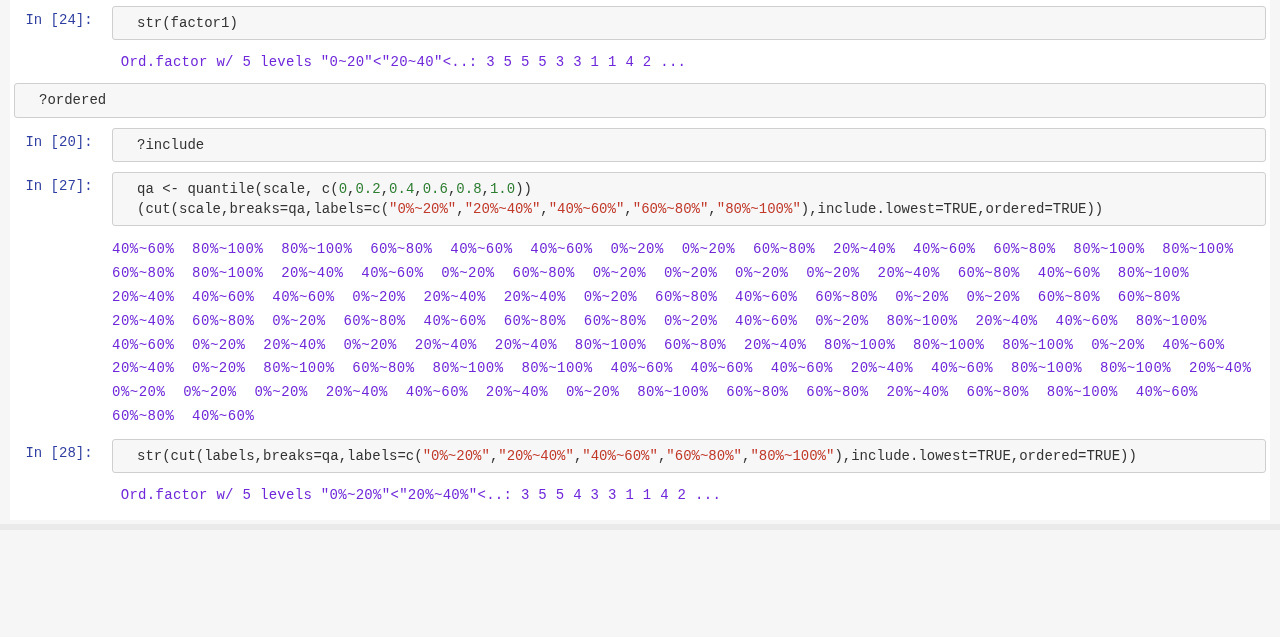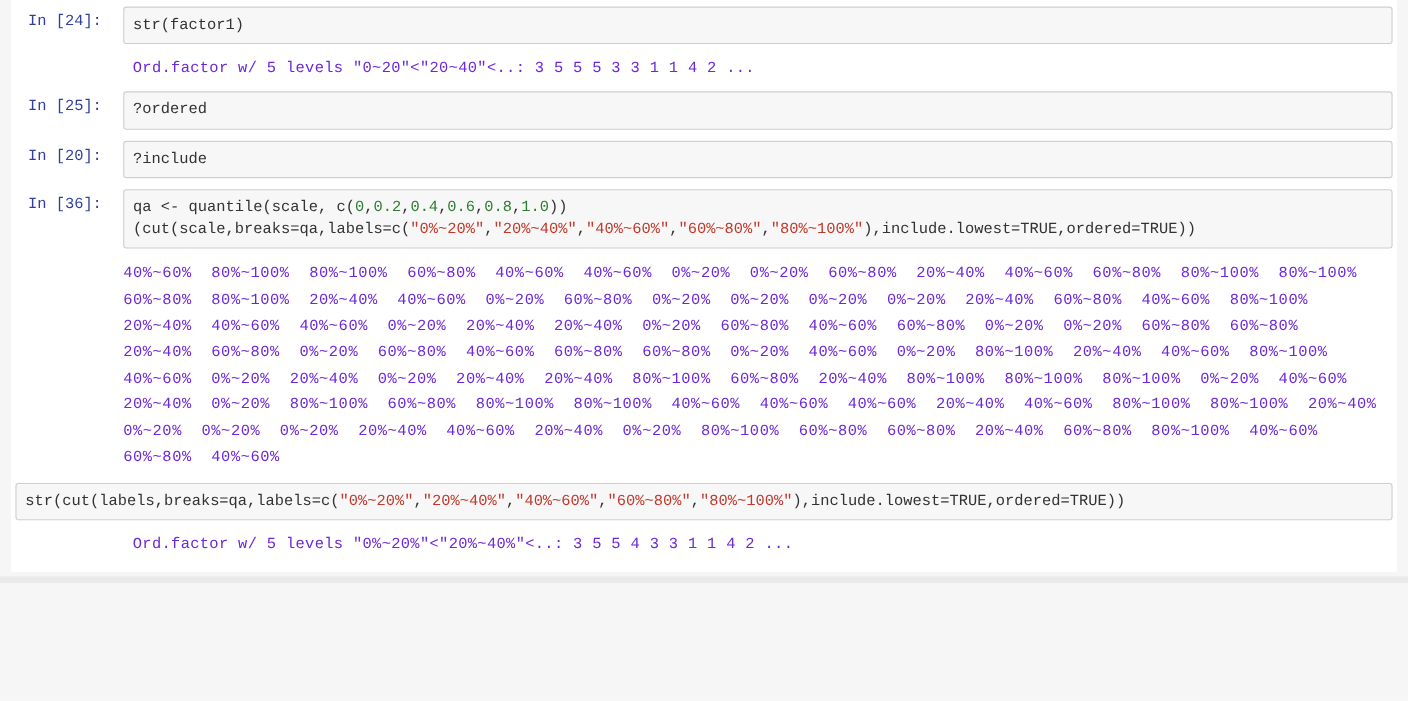--- a/index.html
+++ b/index.html
@@ -28,21 +28,21 @@
     color: #303F9F;
     font-family: "Courier New", monospace;
     padding: 6px 8px 0 0;
     font-size: 14px;
   }
   .input-area {
     flex: 1;
     border: 1px solid #cfcfcf;
     background: #f7f7f7;
     border-radius: 3px;
-    padding: 6px 8px;
+    padding: 6px 24px;
     font-family: "Courier New", monospace;
     font-size: 14px;
     line-height: 1.45;
     white-space: pre;
     overflow-x: auto;
   }
   .input-area-empty {
     min-height: 18px;
   }
   .output-row {
@@ -77,42 +77,42 @@
   <div class="cell">
     <div class="prompt">In [24]:</div>
     <div class="input-area"><span>str(factor1)</span></div>
   </div>
   <div class="output-row">
     <div class="output-spacer"></div>
     <div class="output-area tight"> Ord.factor w/ 5 levels "0~20"&lt;"20~40"&lt;..: 3 5 5 5 3 3 1 1 4 2 ...</div>
   </div>
 
   <div class="cell">
-    <div class="prompt">In [25]:</div>
     <div class="input-area"><span>?ordered</span></div>
   </div>
   <div style="height:4px"></div>
 
   <div class="cell">
     <div class="prompt">In [20]:</div>
     <div class="input-area"><span>?include</span></div>
   </div>
   <div style="height:4px"></div>
 
   <div class="cell">
-    <div class="prompt">In [36]:</div>
+    <div class="prompt">In [27]:</div>
     <div class="input-area"><span>qa &lt;- quantile(scale, c(</span><span class="tok-num">0</span><span>,</span><span class="tok-num">0.2</span><span>,</span><span class="tok-num">0.4</span><span>,</span><span class="tok-num">0.6</span><span>,</span><span class="tok-num">0.8</span><span>,</span><span class="tok-num">1.0</span><span>))</span>
 <span>(cut(scale,breaks=qa,labels=c(</span><span class="tok-str">"0%~20%"</span><span>,</span><span class="tok-str">"20%~40%"</span><span>,</span><span class="tok-str">"40%~60%"</span><span>,</span><span class="tok-str">"60%~80%"</span><span>,</span><span class="tok-str">"80%~100%"</span><span>),include.lowest=TRUE,ordered=TRUE))</span></div>
   </div>
   <div class="output-row">
     <div class="output-spacer"></div>
     <div class="output-area">40%~60%  80%~100%  80%~100%  60%~80%  40%~60%  40%~60%  0%~20%  0%~20%  60%~80%  20%~40%  40%~60%  60%~80%  80%~100%  80%~100%  60%~80%  80%~100%  20%~40%  40%~60%  0%~20%  60%~80%  0%~20%  0%~20%  0%~20%  0%~20%  20%~40%  60%~80%  40%~60%  80%~100%  20%~40%  40%~60%  40%~60%  0%~20%  20%~40%  20%~40%  0%~20%  60%~80%  40%~60%  60%~80%  0%~20%  0%~20%  60%~80%  60%~80%  20%~40%  60%~80%  0%~20%  60%~80%  40%~60%  60%~80%  60%~80%  0%~20%  40%~60%  0%~20%  80%~100%  20%~40%  40%~60%  80%~100%  40%~60%  0%~20%  20%~40%  0%~20%  20%~40%  20%~40%  80%~100%  60%~80%  20%~40%  80%~100%  80%~100%  80%~100%  0%~20%  40%~60%  20%~40%  0%~20%  80%~100%  60%~80%  80%~100%  80%~100%  40%~60%  40%~60%  40%~60%  20%~40%  40%~60%  80%~100%  80%~100%  20%~40%  0%~20%  0%~20%  0%~20%  20%~40%  40%~60%  20%~40%  0%~20%  80%~100%  60%~80%  60%~80%  20%~40%  60%~80%  80%~100%  40%~60%  60%~80%  40%~60%</div>
   </div>
 
   <div class="cell">
+    <div class="prompt">In [28]:</div>
     <div class="input-area"><span>str(cut(labels,breaks=qa,labels=c(</span><span class="tok-str">"0%~20%"</span><span>,</span><span class="tok-str">"20%~40%"</span><span>,</span><span class="tok-str">"40%~60%"</span><span>,</span><span class="tok-str">"60%~80%"</span><span>,</span><span class="tok-str">"80%~100%"</span><span>),include.lowest=TRUE,ordered=TRUE))</span></div>
   </div>
   <div class="output-row">
     <div class="output-spacer"></div>
     <div class="output-area tight"> Ord.factor w/ 5 levels "0%~20%"&lt;"20%~40%"&lt;..: 3 5 5 4 3 3 1 1 4 2 ...</div>
   </div>
 
 
 </div>
 <div class="notebook-end"></div>

